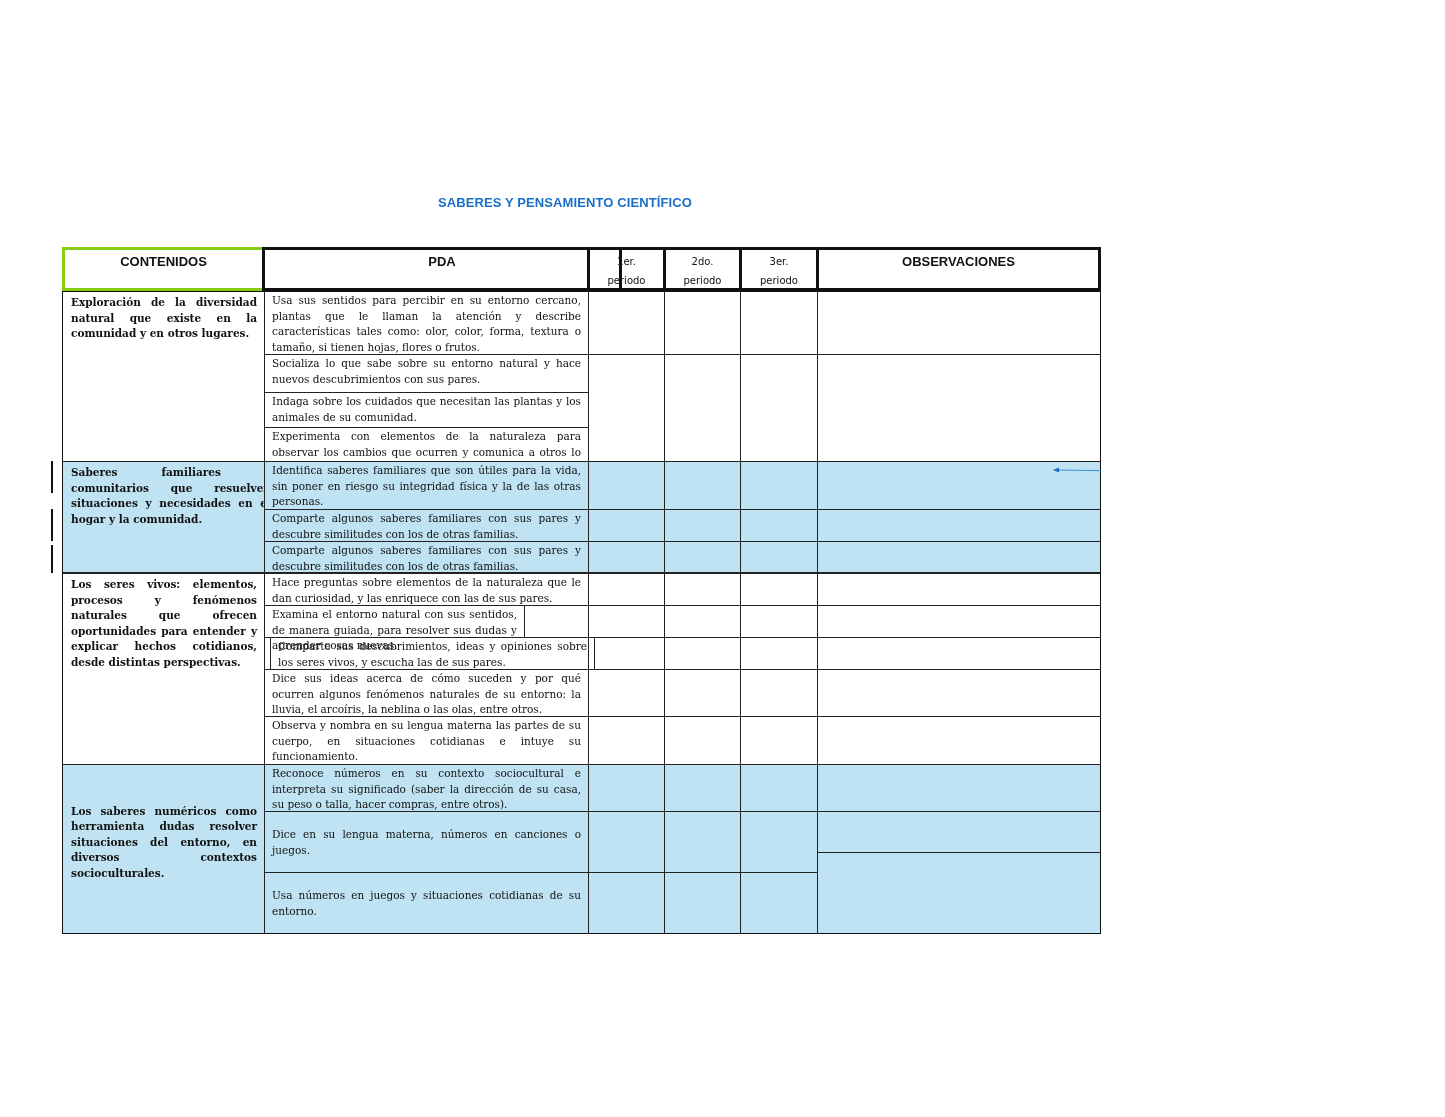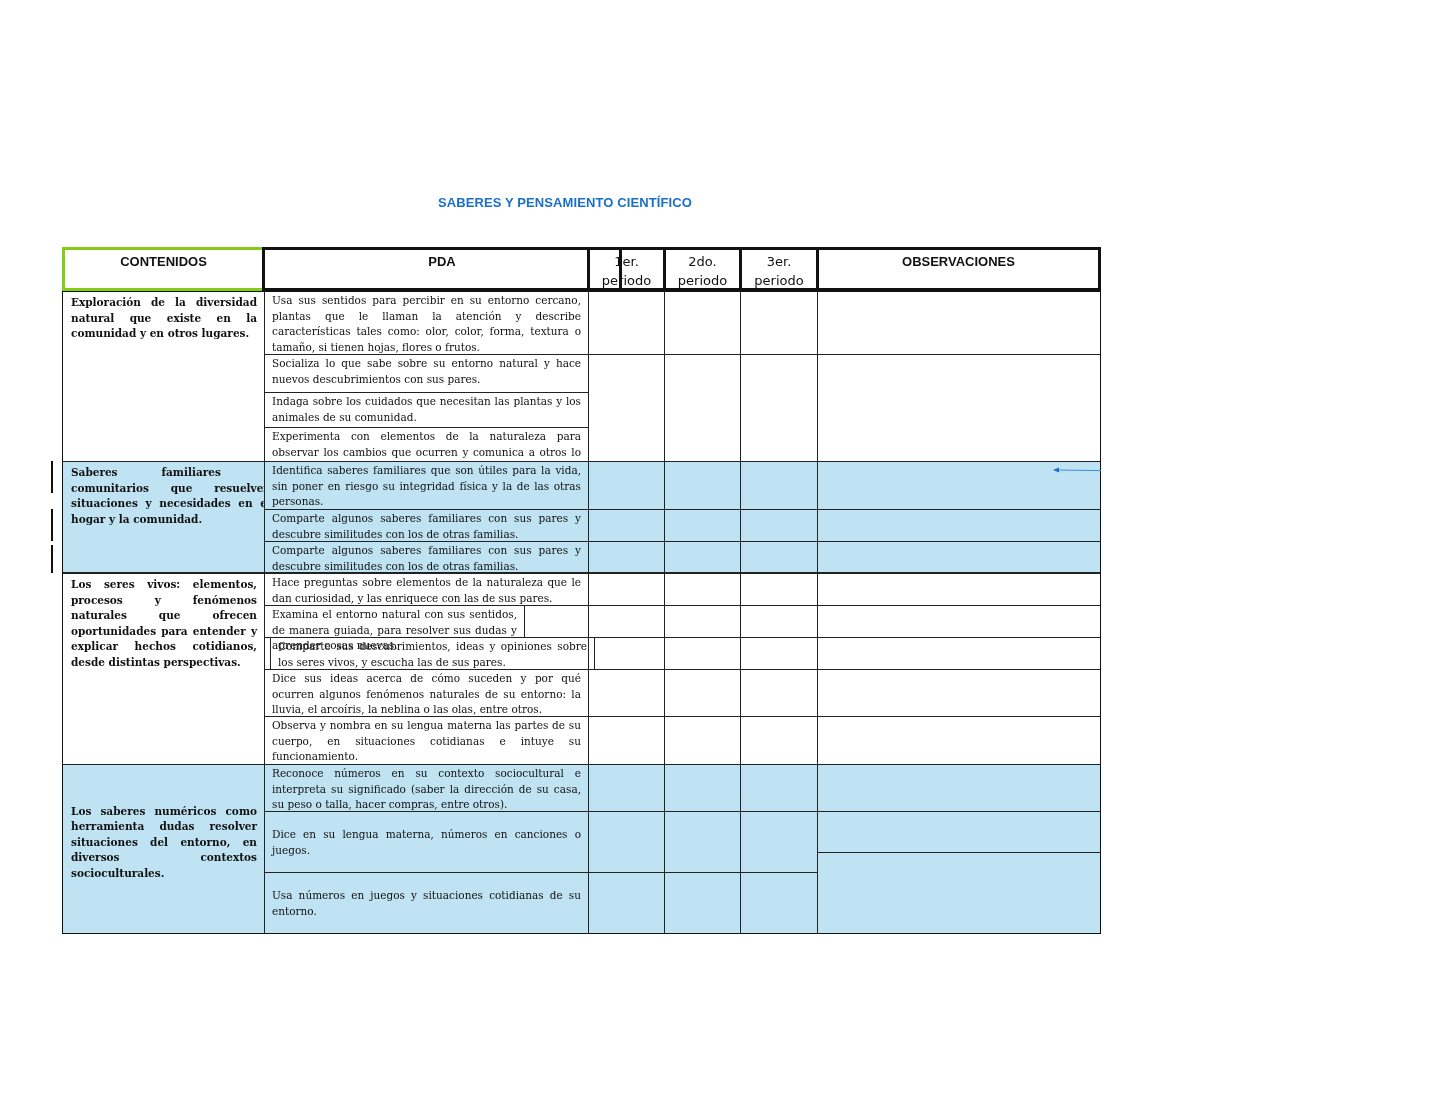--- a/index.html
+++ b/index.html
@@ -14,21 +14,21 @@
   .grid { position: absolute; left: 62px; top: 247px; width: 1039px; }
   .cell { position: absolute; box-sizing: border-box; }
   .hl { background: #c0e3f3; }
   .b { border: 1px solid #222; }
 
   .hdr {
     font-family: "Liberation Sans", sans-serif; font-weight: bold;
     font-size: 13px; color: #111; text-align: center; line-height: 19px;
     padding-top: 2px;
   }
-  .hdr.period { font-weight: normal; font-family: "DejaVu Sans", sans-serif; font-size: 13px; }
+  .hdr.period { font-weight: normal; font-family: "DejaVu Sans", sans-serif; font-size: 10px; }
 
   .cont {
     font-family: "DejaVu Serif", serif; font-weight: bold; font-size: 10.5px;
     line-height: 15.5px; text-align: justify; color: #111; padding: 3px 7px 16px 8px;
   }
   .pda {
     font-family: "DejaVu Serif", serif; font-size: 10.5px; line-height: 15.5px;
     text-align: justify; text-align-last: left; color: #111; padding: 1px 7px 0 7px;
   }
   .pda.mid { display: flex; align-items: center; }

